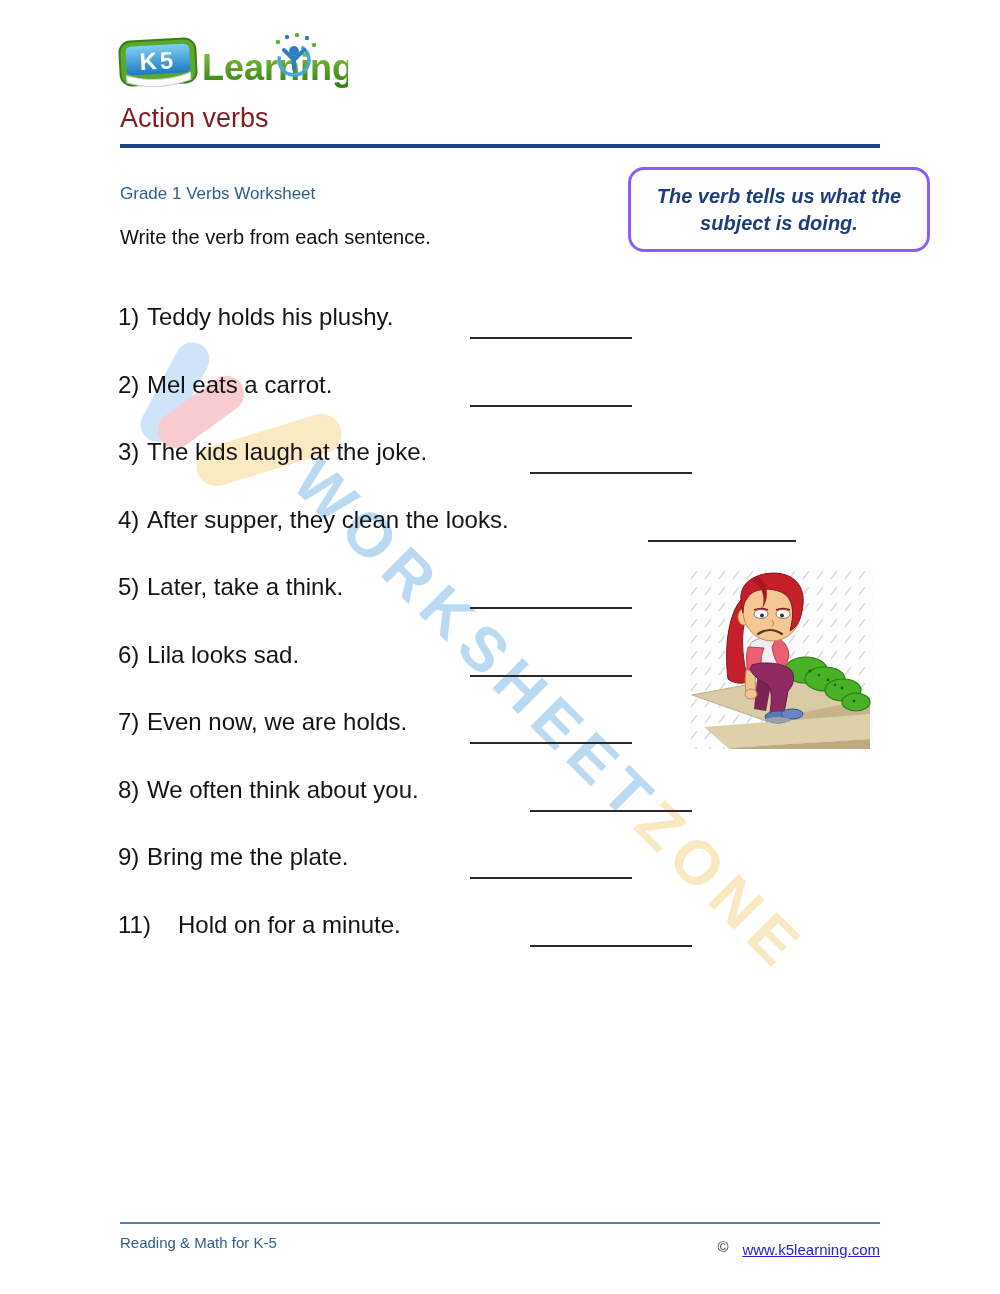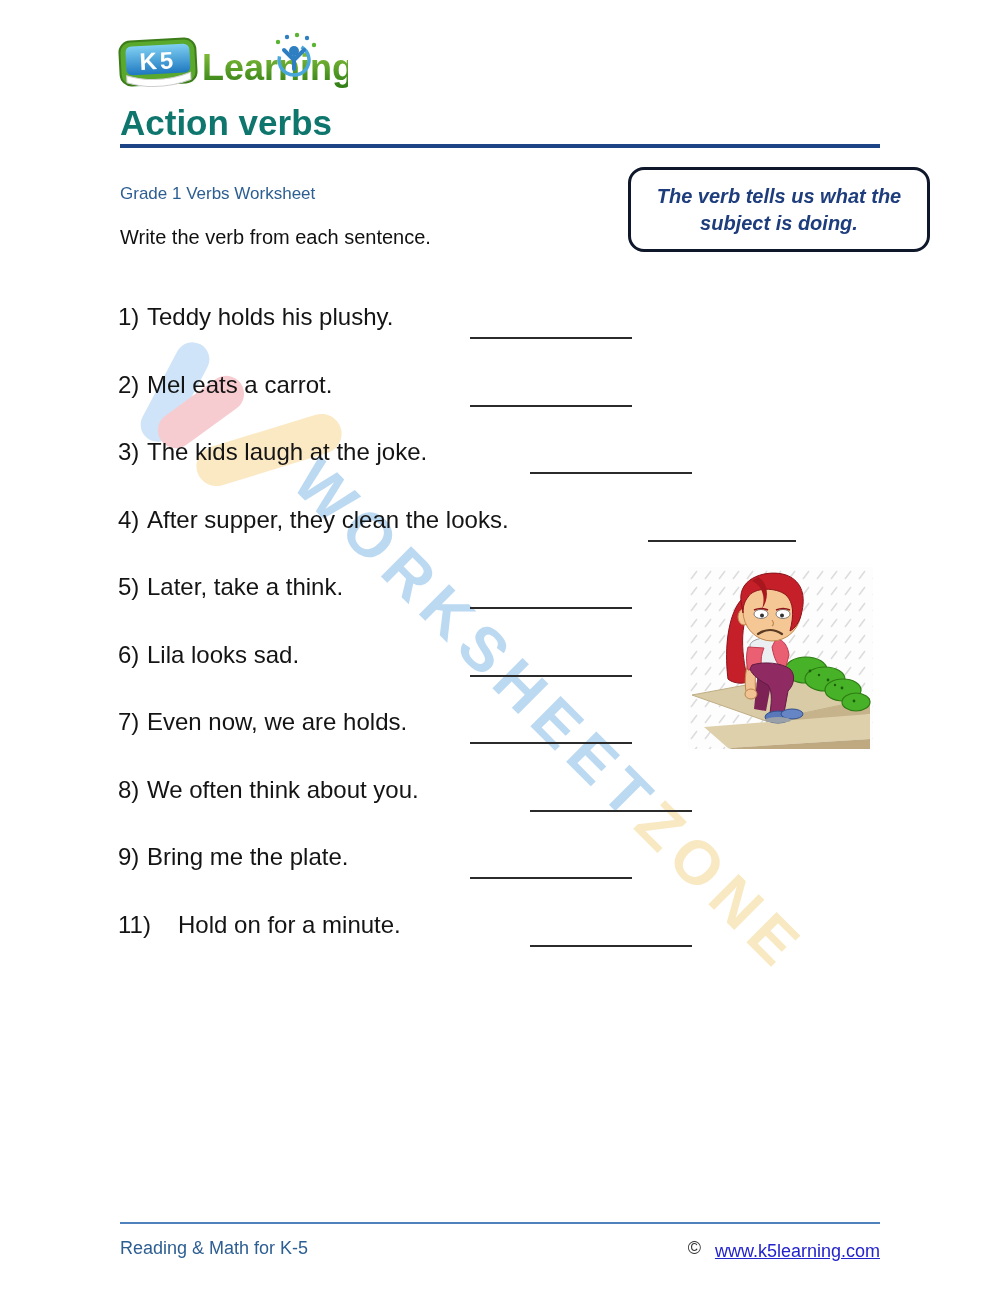--- a/index.html
+++ b/index.html
@@ -22,46 +22,46 @@
     position:absolute;left:330px;top:445px;
     transform:rotate(45deg);transform-origin:left top;
     font-size:62px;font-weight:bold;letter-spacing:9px;white-space:nowrap;
     font-family:"Liberation Sans", sans-serif;
   }
   .wm-text .wm-a{color:#bcd9f2;}
   .wm-text .wm-b{color:#f8e9c2;}
   
   .content{position:absolute;inset:0;z-index:1;}
   .logo{position:absolute;left:118px;top:32px;width:230px;height:62px;}
-  .page-title{position:absolute;left:120px;top:103px;font-size:35px;font-weight:bold;color:#0f766e;}
+  .page-title{position:absolute;left:120px;top:103px;font-size:27px;font-weight:normal;color:#7f1d1d;}
   .title-rule{position:absolute;left:120px;top:144px;width:760px;height:4px;background:#1c4486;}
   .subtitle{position:absolute;left:120px;top:162px;font-size:17px;color:#2d5e92;margin-top:22px;}
   .callout{
     position:absolute;left:628px;top:167px;width:302px;height:85px;box-sizing:border-box;
-    border:3px solid #0f172a;border-radius:16px;
+    border:3px solid #8b5cf6;border-radius:16px;
     display:flex;align-items:center;justify-content:center;text-align:center;
     padding:4px 16px;
     font-size:20px;font-style:italic;font-weight:600;color:#1e3d7c;line-height:1.35;
   }
   .instruction{position:absolute;left:120px;top:226px;font-size:20px;color:#111;}
   .row{position:absolute;left:118px;width:770px;height:48px;font-size:24px;color:#141414;}
   .row .num{display:inline-block;width:29px;}
   .row.row-10 .num{width:60px;}
   .blank{position:absolute;top:34px;height:0;border-bottom:2px solid #2b2b2b;}
   .pos-a{left:352px;width:162px;}
   .pos-b{left:412px;width:162px;}
   .pos-c{left:530px;width:148px;}
   .r1{top:303px}.r2{top:371px}.r3{top:438px}.r4{top:506px}.r5{top:573px}
   .r6{top:641px}.r7{top:708px}.r8{top:776px}.r9{top:843px}.r10{top:911px}
   .illustration{position:absolute;left:688px;top:567px;width:185px;height:182px;}
   .footer-rule{position:absolute;left:120px;top:1222px;width:760px;height:2px;background:#4f81bd;}
   .footer{
     position:absolute;left:120px;top:1234px;width:760px;
-    display:flex;justify-content:space-between;align-items:center;
-    font-size:18px;
+    display:flex;justify-content:space-between;
+    font-size:15px;
   }
   .footer-left{color:#2d5e92;}
   .footer-right{display:flex;align-items:center;gap:14px;}
   .copyright{color:#333;}
   .site-link{color:#2323cc;text-decoration:underline;margin-top:7px;}
 </style>
 </head>
 <body>
 
 <div class="page">

